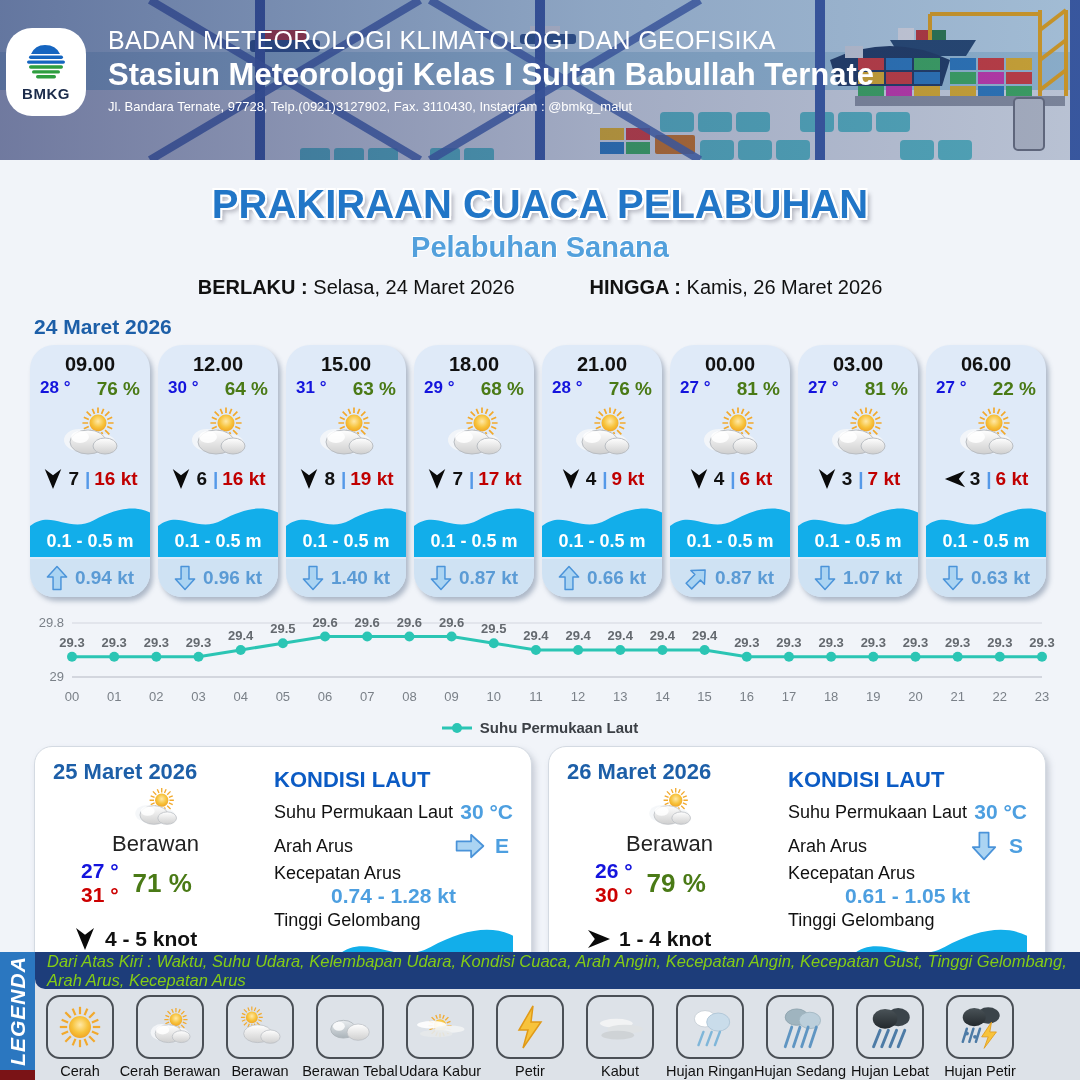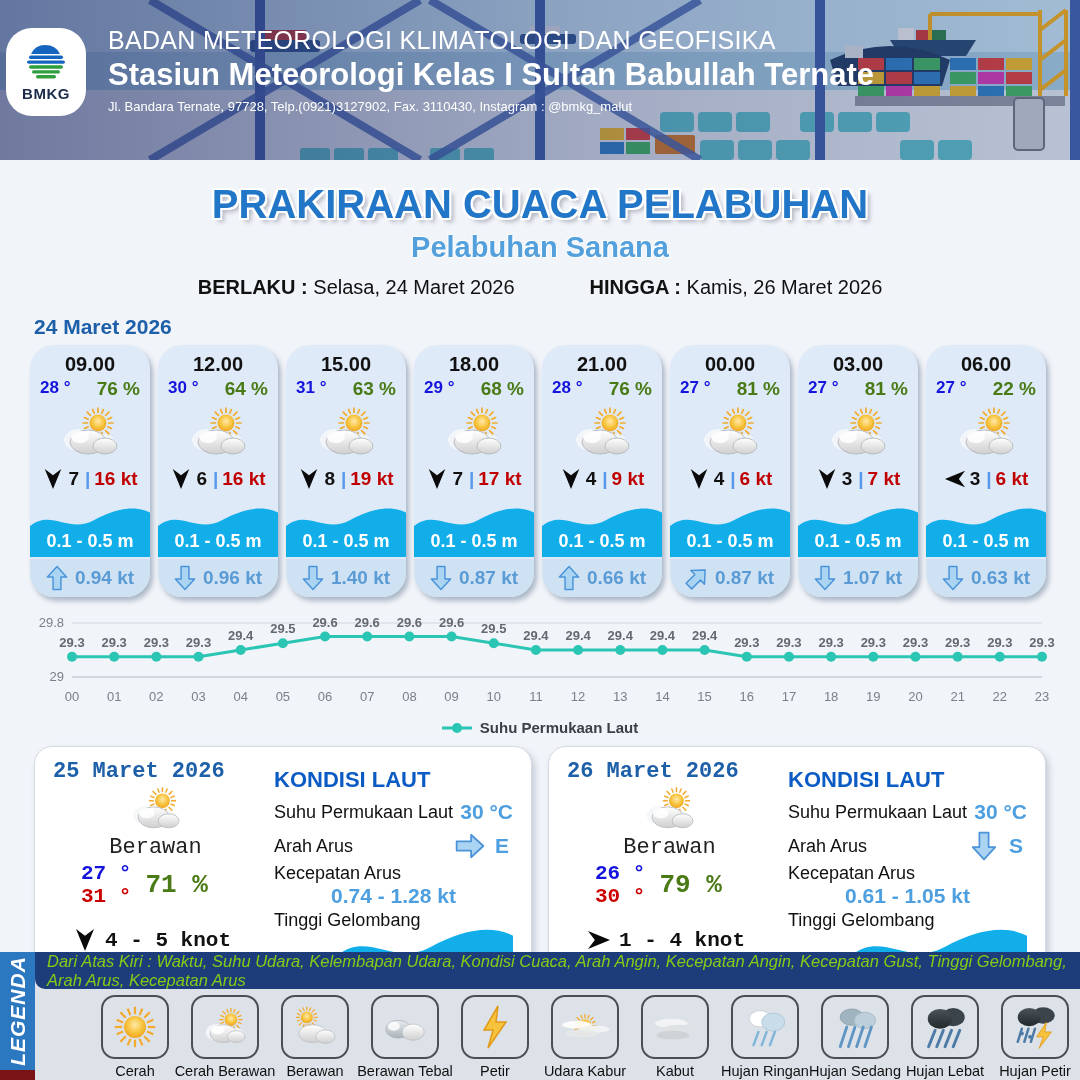--- a/index.html
+++ b/index.html
@@ -54,21 +54,21 @@
 
   
   .chart-wrap { padding:6px 20px 0 20px; }
   .chart-legend { display:flex; justify-content:center; align-items:center; gap:8px; margin-top:0px;
     font-size:15px; color:#3c4046; font-weight:bold; }
 
   
   .daycards { display:flex; gap:16px; padding:10px 34px 0 34px; }
   .dcard { width:506px; height:246px; background:#fff; border:1px solid #d4dae2; border-radius:18px;
     box-shadow:3px 4px 6px rgba(120,130,150,.35); display:flex; padding:12px 18px; }
-  .dcard .left { width:205px; display:flex; flex-direction:column; align-items:center;font-family:Liberation Mono, monospace; }
+  .dcard .left { width:205px; display:flex; flex-direction:column; align-items:center; }
   .dcard .ddate { font-size:22px; font-weight:bold; color:#1d5fa8; align-self:flex-start; }
   .dcard .wicon { width:105px; height:72px; margin-top:2px; }
   .dcard .cond { font-size:22px; color:#222; margin-top:2px; }
   .dcard .temps { display:flex; align-items:center; gap:14px; margin-top:2px; align-self:flex-start; padding-left:28px;}
   .dcard .tmin { font-size:21px; font-weight:bold; color:#1414dd; }
   .dcard .tmax { font-size:21px; font-weight:bold; color:#cc0000; }
   .dcard .dhum { font-size:26px; font-weight:bold; color:#4a7a16; }
   .dcard .dwind { display:flex; align-items:center; gap:8px; margin-top:20px; align-self:flex-start; padding-left:20px; }
   .dcard .dwind .dart { width:24px; height:24px; }
   .dcard .dwind .wtxt { font-size:21px; font-weight:bold; color:#111; }
@@ -89,21 +89,21 @@
   
   .legend { position:absolute; left:0; top:952px; width:1080px; height:128px; background:#dde2e8; }
   .legend .side { position:absolute; left:0; top:0; width:35px; height:118px; background:#2b77c0; z-index:2;
     display:flex; align-items:center; justify-content:center; }
   .legend .side span { transform:rotate(-90deg); font-size:21px; font-weight:bold; font-style:italic;
     color:#fff; letter-spacing:1px; white-space:nowrap; }
   .legend .desc-bar { position:absolute; left:35px; top:0; width:1045px; height:37px; background:#1d3d7a;
     border-radius:0 0 0 10px; display:flex; align-items:center; padding-left:12px; }
   .legend .desc-bar span { color:#84cc16; font-style:italic; font-size:16.5px; }
   .legend .items { position:absolute; left:35px; top:37px; width:1045px; height:91px;
-    display:flex; justify-content:flex-end; align-items:flex-start; padding-top:6px; }
+    display:flex; justify-content:flex-start; align-items:flex-start; padding-top:6px; }
   .legend .item { display:flex; flex-direction:column; align-items:center; width:90px; }
   .legend .ibox { width:68px; height:64px; border:2px solid #4a4f55; border-radius:14px;
     display:flex; align-items:center; justify-content:center; background:transparent; }
   .legend .ilabel { font-size:14.5px; color:#111; margin-top:4px; white-space:nowrap; }
 
   .footer-strip { position:absolute; left:0; top:1070px; width:35px; height:10px; background:#7a1316; z-index:3; }
 </style>
 </head>
 <body>
 
@@ -782,36 +782,36 @@
           <svg width="52" height="40" viewBox="0 0 70 54">
             <ellipse cx="26" cy="30" rx="17" ry="12" fill="url(#gCloudD)" stroke="#aab0b6"></ellipse>
             <ellipse cx="46" cy="34" rx="15" ry="11" fill="url(#gCloud)" stroke="#b9bdc2"></ellipse>
             <ellipse cx="20" cy="26" rx="8" ry="6" fill="#fff" opacity=".8"></ellipse>
           </svg>
         </div>
     <div class="ilabel">Berawan Tebal</div>
       </div>
       <div class="item">
         <div class="ibox">
-          <svg width="34" height="46" viewBox="0 0 34 46">
-            <path d="M20 2 L6 26 L15 26 L10 44 L28 18 L18 18 Z" fill="#f7c33c" stroke="#e09a18" stroke-width="1.5"></path>
-          </svg>
-        </div>
-    <div class="ilabel">Petir</div>
-      </div>
-      <div class="item">
-        <div class="ibox">
           <svg width="52" height="40" viewBox="0 0 70 54">
             <use href="#sym-sun" x="18" y="8" width="34" height="34"></use>
             <ellipse cx="24" cy="24" rx="20" ry="5" fill="#fff" opacity=".9"></ellipse>
             <ellipse cx="48" cy="30" rx="20" ry="5" fill="#f0f2f3" opacity=".95"></ellipse>
             <ellipse cx="30" cy="36" rx="22" ry="5" fill="#e6e9ea" opacity=".9"></ellipse>
           </svg>
         </div>
     <div class="ilabel">Udara Kabur</div>
+      </div>
+      <div class="item">
+        <div class="ibox">
+          <svg width="34" height="46" viewBox="0 0 34 46">
+            <path d="M20 2 L6 26 L15 26 L10 44 L28 18 L18 18 Z" fill="#f7c33c" stroke="#e09a18" stroke-width="1.5"></path>
+          </svg>
+        </div>
+    <div class="ilabel">Petir</div>
       </div>
       <div class="item">
         <div class="ibox">
           <svg width="54" height="40" viewBox="0 0 70 54">
             <circle cx="35" cy="28" r="10" fill="url(#gSun)" opacity=".75"></circle>
             <ellipse cx="30" cy="22" rx="22" ry="6" fill="#f2f3f4"></ellipse>
             <ellipse cx="42" cy="30" rx="24" ry="6" fill="#dfe2e4"></ellipse>
             <ellipse cx="32" cy="38" rx="22" ry="6" fill="#cfd3d6"></ellipse>
           </svg>
         </div>

